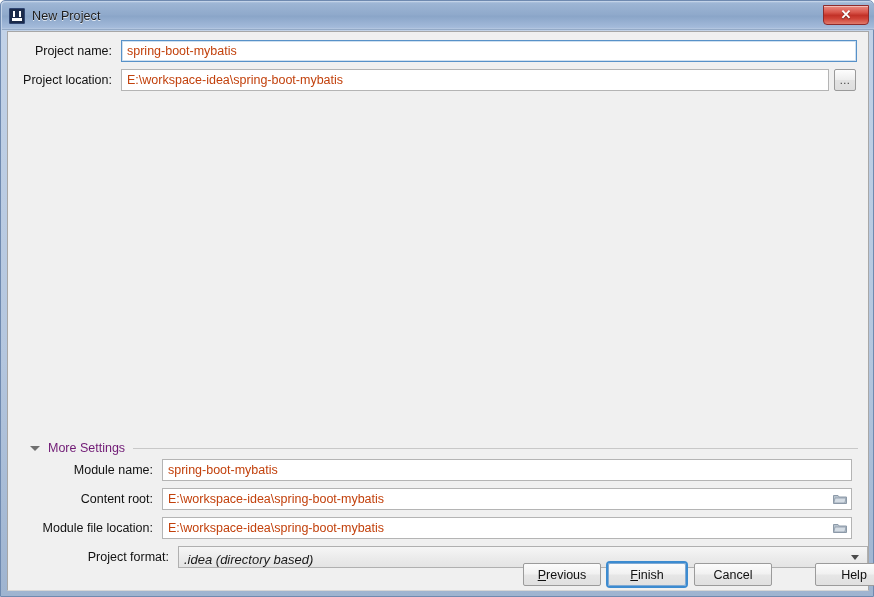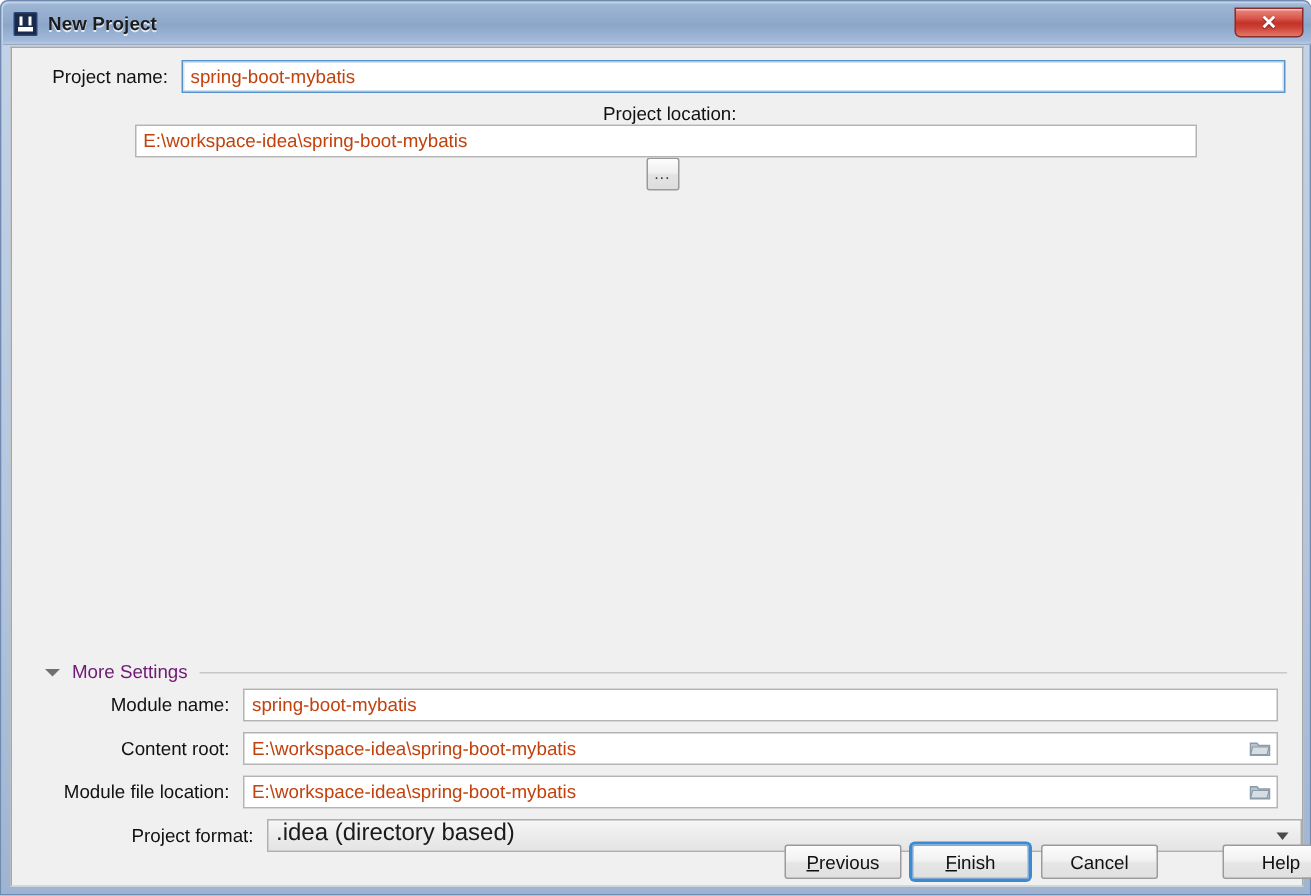--- a/index.html
+++ b/index.html
@@ -67,21 +67,20 @@
   }
   .title-icon .ij-l { left: 3px;  top: 2px; width: 2px; height: 6px; }
   .title-icon .ij-r { left: 9px;  top: 2px; width: 2px; height: 6px; }
   .title-icon .ij-b { left: 2px;  top: 9px; width: 10px; height: 3px; }
   .title-text {
     font-size: 12.5px;
     color: #1c1c1c;
     text-shadow: 0 1px 0 rgba(255,255,255,0.75);
     letter-spacing: 0.1px;
     white-space: nowrap;
-    font-weight: bold;
   }
   .title-spacer { flex: 1 1 auto; }
   .close-btn {
     width: 46px;
     height: 20px;
     margin-right: 5px;
     margin-top: -2px;
     flex: 0 0 auto;
     box-sizing: border-box;
     border: 1px solid #8d2b2b;
@@ -209,25 +208,26 @@
     background: #c8c8c8;
   }
 
   
   .combo {
     box-sizing: border-box;
     height: 22px;
     background: linear-gradient(to bottom, #f6f6f6 0%, #ececec 50%, #e4e4e4 100%);
     border: 1px solid #b0b0b0;
     display: flex;
-    align-items: flex-start;
+    align-items: flex-end;
     padding: 0 5px;
-    font-size: 16px;
+    font-size: 13px;
     color: #1a1a1a;
     position: relative;
+    font-style: italic;
   }
   .combo-arrow {
     position: absolute;
     right: 8px;
     top: 50%;
     margin-top: -2px;
     width: 0; height: 0;
     border-left: 4px solid transparent;
     border-right: 4px solid transparent;
     border-top: 5px solid #4a4a4a;
@@ -281,21 +281,21 @@
 
   <div class="client">
 
     <div class="row" style="left:0; top:8px; width:862px;">
       <div class="lbl" style="width:104px;">Project name:</div>
       <div class="tf-wrap" style="margin-left:9px; width:736px;">
         <input class="tf focused" style="width: 736px;" type="text" value="spring-boot-mybatis">
       </div>
     </div>
 
-    <div class="row" style="left:0; top:37px; width:862px;flex-direction:column;">
+    <div class="row" style="left:0; top:37px; width:862px;">
       <div class="lbl" style="width:104px;">Project location:</div>
       <div class="tf-wrap" style="margin-left:9px; width:708px;">
         <input class="tf gray" style="width: 708px;" type="text" value="E:\workspace-idea\spring-boot-mybatis">
       </div>
       <div class="browse-btn" style="margin-left:5px;">...</div>
     </div>
 
     <div class="more-settings">
       <span class="tri"></span>
       <span class="ms-label">More Settings</span>

